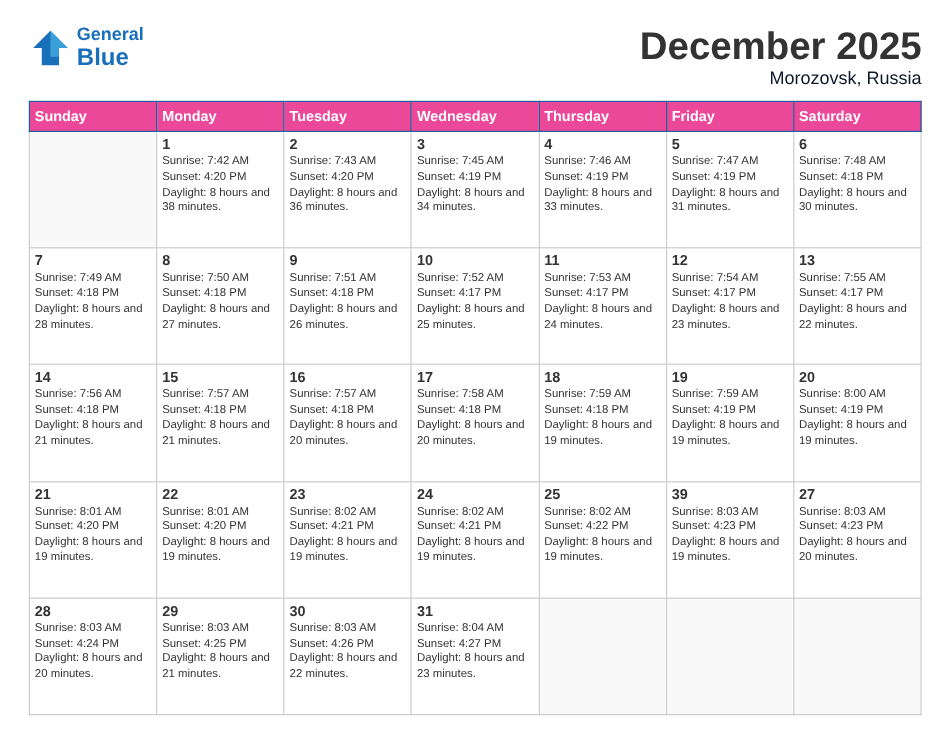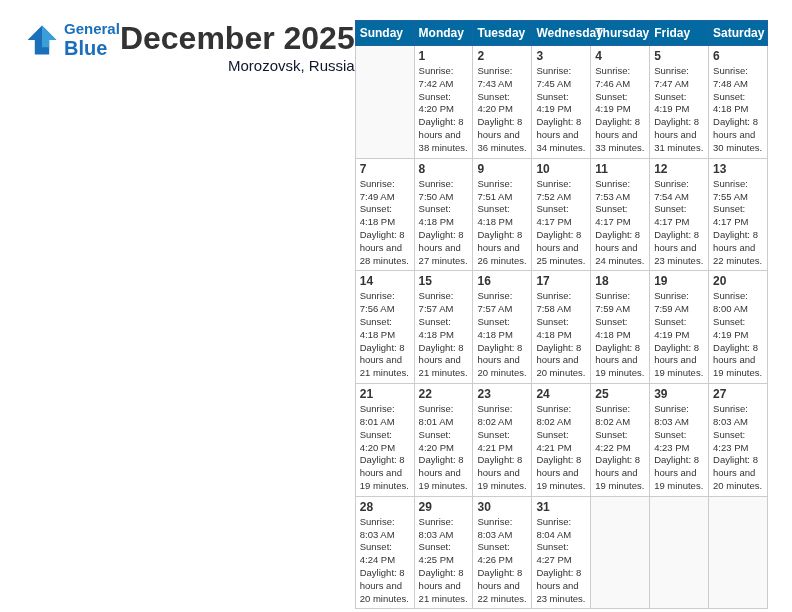--- a/index.html
+++ b/index.html
@@ -8,21 +8,21 @@
       height: 612px;
       font-family: Arial, sans-serif;
       background: #fff;
       overflow: hidden;
     }
     .page {
       width: 792px;
       height: 612px;
       padding: 20px 24px 16px 24px;
       display: flex;
-      flex-direction: row;
+      flex-direction: column;
     }
     .header {
       display: flex;
       justify-content: space-between;
       align-items: flex-start;
       margin-bottom: 10px;
     }
     .logo {
       display: flex;
       align-items: center;
@@ -45,21 +45,21 @@
       color: #0f172a;
     }
     .calendar {
       flex: 1;
       border: 1px solid #ccc;
       border-collapse: collapse;
       width: 100%;
       table-layout: fixed;
     }
     .calendar th {
-      background: #0369a1;
+      background: #ec4899;
       color: #fff;
       font-size: 12px;
       font-weight: bold;
       padding: 5px 4px;
       text-align: left;
       border: 1px solid #2060a0;
     }
     .calendar td {
       border: 1px solid #ccc;
       vertical-align: top;

